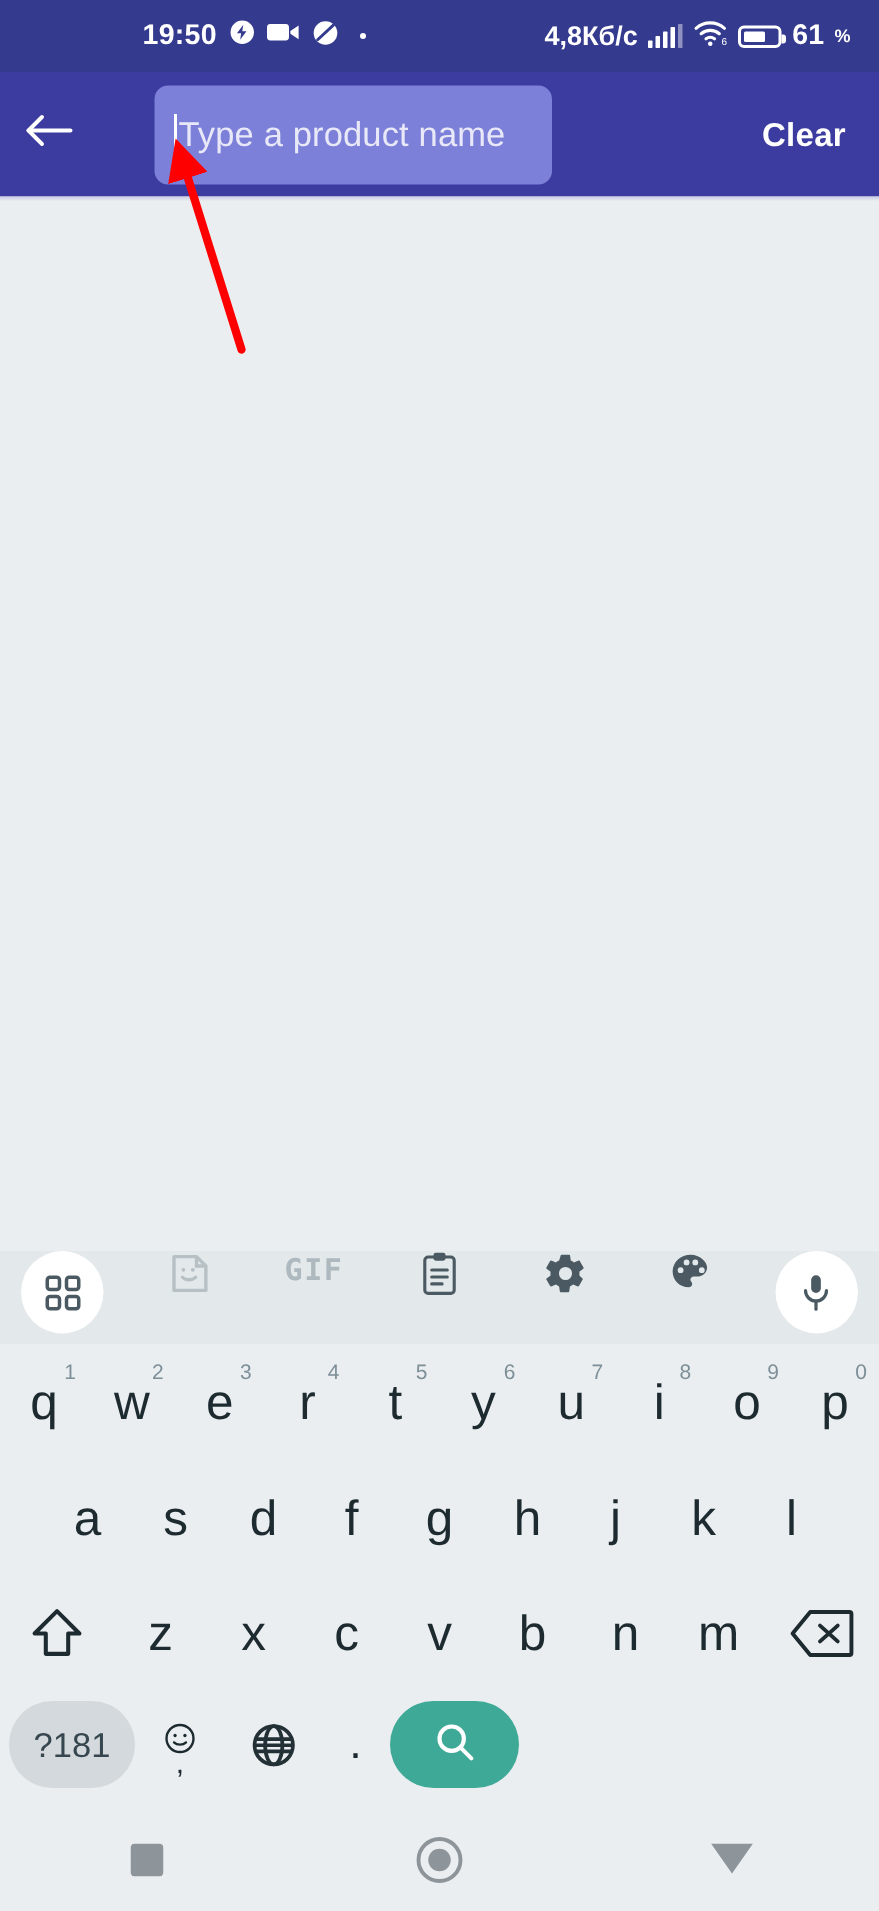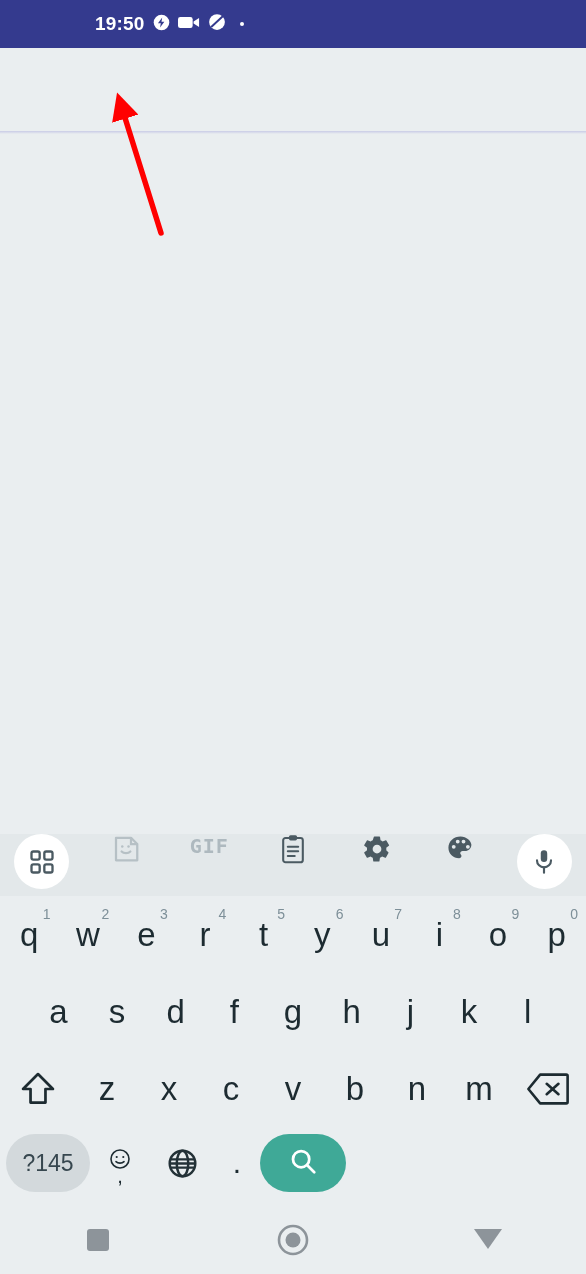--- a/index.html
+++ b/index.html
@@ -243,22 +243,61 @@
           </svg>
       </span>
       <span>
         <svg width="18" height="18" viewBox="0 0 24 24">
             <circle cx="12" cy="12" r="10.5" fill="#fff"></circle>
             <path d="M5 18 L19 5" stroke="#343a8e" stroke-width="2.6" stroke-linecap="round"></path>
           </svg>
       </span>
       <span class="sb-dot"></span>
     </div>
+    <div class="sb-right">
+      <span class="sb-net">4,8Кб/с</span>
+      <span class="bars">
+          <i></i>
+          <i></i>
+          <i></i>
+          <i></i>
+          <i></i>
+        </span>
+      <span>
+        <svg width="23" height="18" viewBox="0 0 24 19">
+          <path d="M2 6.2a15 15 0 0 1 20 0" stroke="#fff" stroke-width="2.2" fill="none" stroke-linecap="round"></path>
+          <path d="M5.6 10a10 10 0 0 1 12.8 0" stroke="#fff" stroke-width="2.2" fill="none" stroke-linecap="round"></path>
+          <path d="M9 13.6a5 5 0 0 1 6 0" stroke="#fff" stroke-width="2.2" fill="none" stroke-linecap="round"></path>
+          <circle cx="12" cy="17" r="1.6" fill="#fff"></circle>
+          <text x="20" y="18" font-size="7" fill="#fff" font-family="Liberation Sans">6</text>
+        </svg>
+      </span>
+      <span class="batt">
+          <span style="width:14px"></span>
+        </span>
+      <span class="sb-batt-text">61</span>
+      <span class="sb-batt-pct">%</span>
+    </div>
   </div>
 
+  <div id="app-bar">
+    <div id="back-btn">
+      <span>
+        <svg width="34" height="26" viewBox="0 0 34 26">
+          <path d="M3 13 H31" stroke="#fff" stroke-width="2.6" stroke-linecap="round"></path>
+          <path d="M12 4 L3 13 L12 22" stroke="#fff" stroke-width="2.6" fill="none" stroke-linecap="round" stroke-linejoin="round"></path>
+        </svg>
+      </span>
+    </div>
+    <div id="search-field">
+      <span id="caret"></span>
+      <span id="search-placeholder">Type a product name</span>
+    </div>
+    <div id="clear-btn">Clear</div>
+  </div>
   <div id="appbar-shadow"></div>
 
   <div id="content">
     <span></span>
   </div>
 
   <svg id="annotation-arrow" viewBox="0 0 110 165">
     <defs>
       <marker id="arrowhead" markerWidth="5" markerHeight="5" refX="2.6" refY="2.5" orient="auto">
         <path d="M0,0 L5,2.5 L0,5 z" fill="#ff0000"></path>
@@ -390,21 +429,21 @@
       <div class="key">m</div>
       <div class="key wide key-back">
         <svg width="46" height="34" viewBox="0 0 34 26" fill="none" stroke="#1d2b31" stroke-width="2" stroke-linejoin="round" stroke-linecap="round">
           <path d="M11 2 H31 a1 1 0 0 1 1 1 v20 a1 1 0 0 1 -1 1 H11 L2 13 Z"></path>
           <path d="M16 9 l9 8 M25 9 l-9 8"></path>
         </svg>
       </div>
     </div>
 
     <div id="row4">
-      <div id="key-123">?145</div>
+      <div id="key-123">?181</div>
       <div id="key-emoji">
         <svg width="24" height="24" viewBox="0 0 24 24" fill="none" stroke="#1d2b31" stroke-width="1.6">
           <circle cx="12" cy="12" r="9"></circle>
           <circle cx="8.7" cy="10" r="1.1" fill="#1d2b31" stroke="none"></circle>
           <circle cx="15.3" cy="10" r="1.1" fill="#1d2b31" stroke="none"></circle>
           <path d="M8 14.6c2 2 6 2 8 0" stroke-linecap="round"></path>
         </svg>
         <span class="comma">,</span>
       </div>
       <div id="key-globe">

